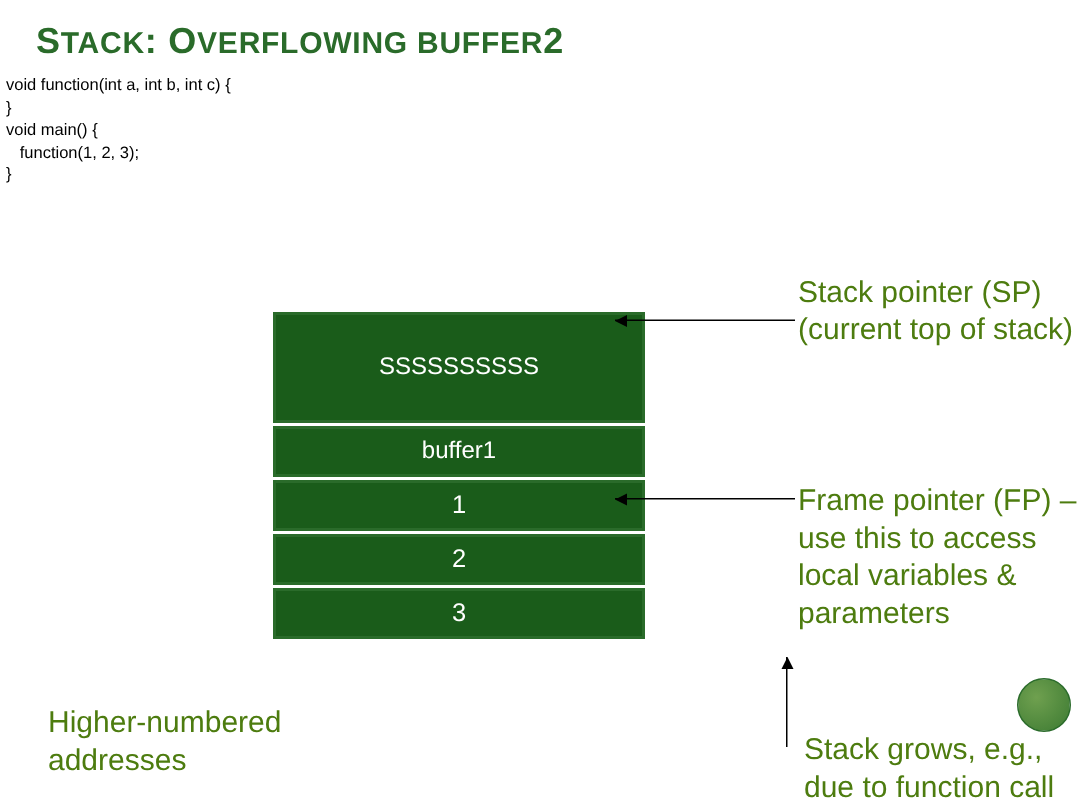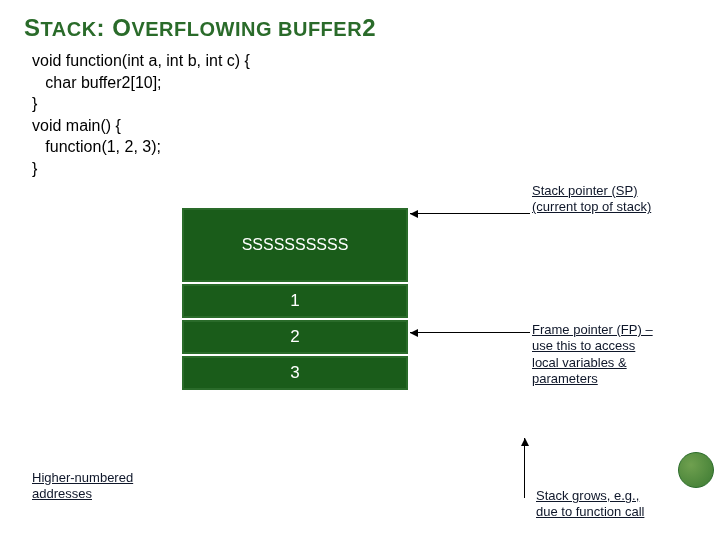--- a/index.html
+++ b/index.html
@@ -13,51 +13,50 @@
   }
   .title {
     font-size: 24px;
     font-weight: bold;
     color: #2a6b2a;
     padding: 14px 0 0 24px;
     letter-spacing: 0.5px;
   }
   .title .small { font-size: 20px; text-align: center; }
   .code {
-    font-size: 16px;
+    font-size: 11px;
     color: #000;
-    padding: 8px 0 0 32px;
+    padding: 8px 0 0 4px;
     line-height: 1.35;
     font-family: Arial, sans-serif;
   }
   .code div { white-space: pre; }
   .stack-col {
     position: absolute;
     left: 182px;
     top: 208px;
-    width: 226px;
+    width: 248px;
   }
   .stack-box {
     border: 2px solid #2a6b2a;
     background: #1a5c1a;
     color: #fff;
     text-align: center;
     font-size: 16px;
     padding: 22px 4px;
     margin-bottom: 2px;
   }
   .stack-box.tall { padding: 26px 4px; }
   .stack-box.short { padding: 6px 4px; }
   .stack-box.param { padding: 5px 4px; font-size: 17px; }
   .annot {
     position: absolute;
-    font-size: 13px;
-    color: #0f172a;
+    font-size: 20px;
+    color: #4d7c0f;
     line-height: 1.25;
-    text-decoration: underline;
   }
   .arrow-left {
     position: absolute;
     height: 0;
     border-top: 1px solid #000;
   }
   .arrow-left::before {
     content: "";
     position: absolute;
     left: 0;
@@ -91,30 +90,30 @@
 </style>
 </head>
 <body>
 
 <div class="title">
   <span>S</span><span class="small">TACK</span><span>: O</span><span class="small">VERFLOWING</span><span class="small"> BUFFER</span><span>2</span>
 </div>
 
 <div class="code">
   <div>void function(int a, int b, int c) {</div>
-  <div>   char buffer2[10];</div>
   <div>}</div>
   <div></div>
   <div>void main() {</div>
   <div>   function(1, 2, 3);</div>
   <div>}</div>
 </div>
 
 <div class="stack-col">
   <div class="stack-box tall">SSSSSSSSSS</div>
+  <div class="stack-box short">buffer1</div>
   <div class="stack-box param">1</div>
   <div class="stack-box param">2</div>
   <div class="stack-box param">3</div>
 </div>
 
 <div class="arrow-left" style="left:410px; top:213px; width:120px;"></div>
 <div class="annot" style="left:532px; top:183px; white-space:pre-line;">Stack pointer (SP)
 (current top of stack)</div>
 
 <div class="arrow-left" style="left:410px; top:332px; width:120px;"></div>

